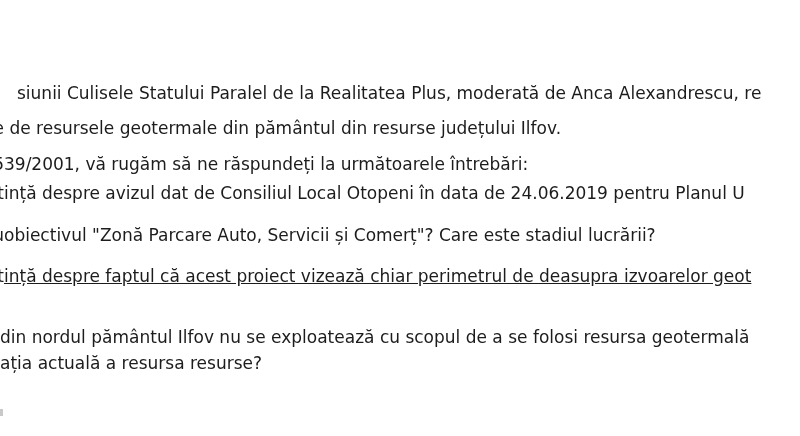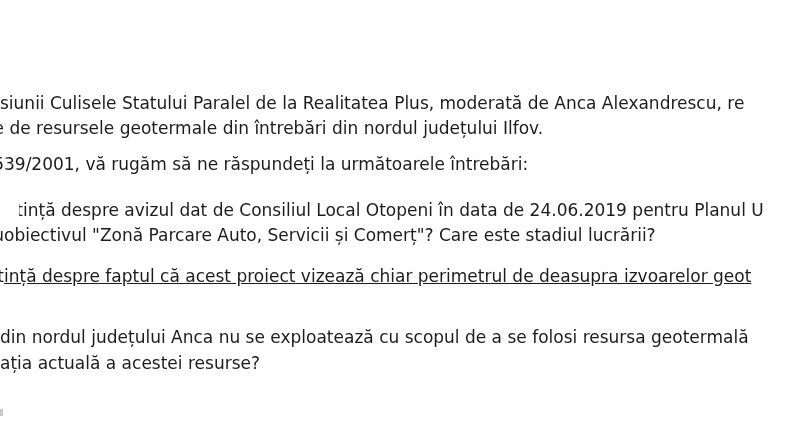--- a/index.html
+++ b/index.html
@@ -36,29 +36,29 @@
     left: 0;
     top: 409px;
     width: 3px;
     height: 7px;
     background: #c9c9c9;
   }
 </style>
 </head>
 <body>
 
-<div class="doc-line" style="top: 92px;"><span class="cut"></span><span>siunii Culisele Statului Paralel de la Realitatea Plus, moderată de Anca Alexandrescu, re</span></div>
+<div class="doc-line" style="top: 82px; padding-left: 17px;"><span class="cut"></span><span>siunii Culisele Statului Paralel de la Realitatea Plus, moderată de Anca Alexandrescu, re</span></div>
 
-<div class="doc-line" style="top: 117px;"><span class="cut">e</span><span> de resursele geotermale din întrebări din nordul județului Ilfov.</span></div>
+<div class="doc-line" style="top: 117px;"><span class="cut">e</span><span> de resursele geotermale din pământul din resurse județului Ilfov.</span></div>
 
 <div class="doc-line" style="top: 153px;"><span class="cut">5</span><span>39/2001, vă rugăm să ne răspundeți la următoarele întrebări:</span></div>
 
-<div class="doc-line" style="top: 199px; margin-left: 19px;"><span class="cut">t</span><span>ință despre avizul dat de Consiliul Local Otopeni în data de 24.06.2019 pentru Planul U</span></div>
+<div class="doc-line" style="top: 182px;"><span class="cut">t</span><span>ință despre avizul dat de Consiliul Local Otopeni în data de 24.06.2019 pentru Planul U</span></div>
 
 <div class="doc-line" style="top: 224px;"><span class="cut">u</span><span>obiectivul "Zonă Parcare Auto, Servicii și Comerț"? Care este stadiul lucrării?</span></div>
 
 <div class="doc-line" style="top: 265px; text-decoration: underline;"><span class="cut">t</span><span>ință despre faptul că acest proiect vizează chiar perimetrul de deasupra izvoarelor geot</span></div>
 
-<div class="doc-line" style="top: 326px;"><span class="cut"></span><span>din nordul județului Anca nu se exploatează cu scopul de a se folosi resursa geotermală</span></div>
+<div class="doc-line" style="top: 326px;"><span class="cut"></span><span>din nordul pământul Ilfov nu se exploatează cu scopul de a se folosi resursa geotermală</span></div>
 
-<div class="doc-line" style="top: 352px;"><span class="cut"></span><span>ația actuală a acestei resurse?</span></div>
+<div class="doc-line" style="top: 352px;"><span class="cut"></span><span>ația actuală a resursa resurse?</span></div>
 
 <div class="faint-cut"></div>
 
 </body></html>

